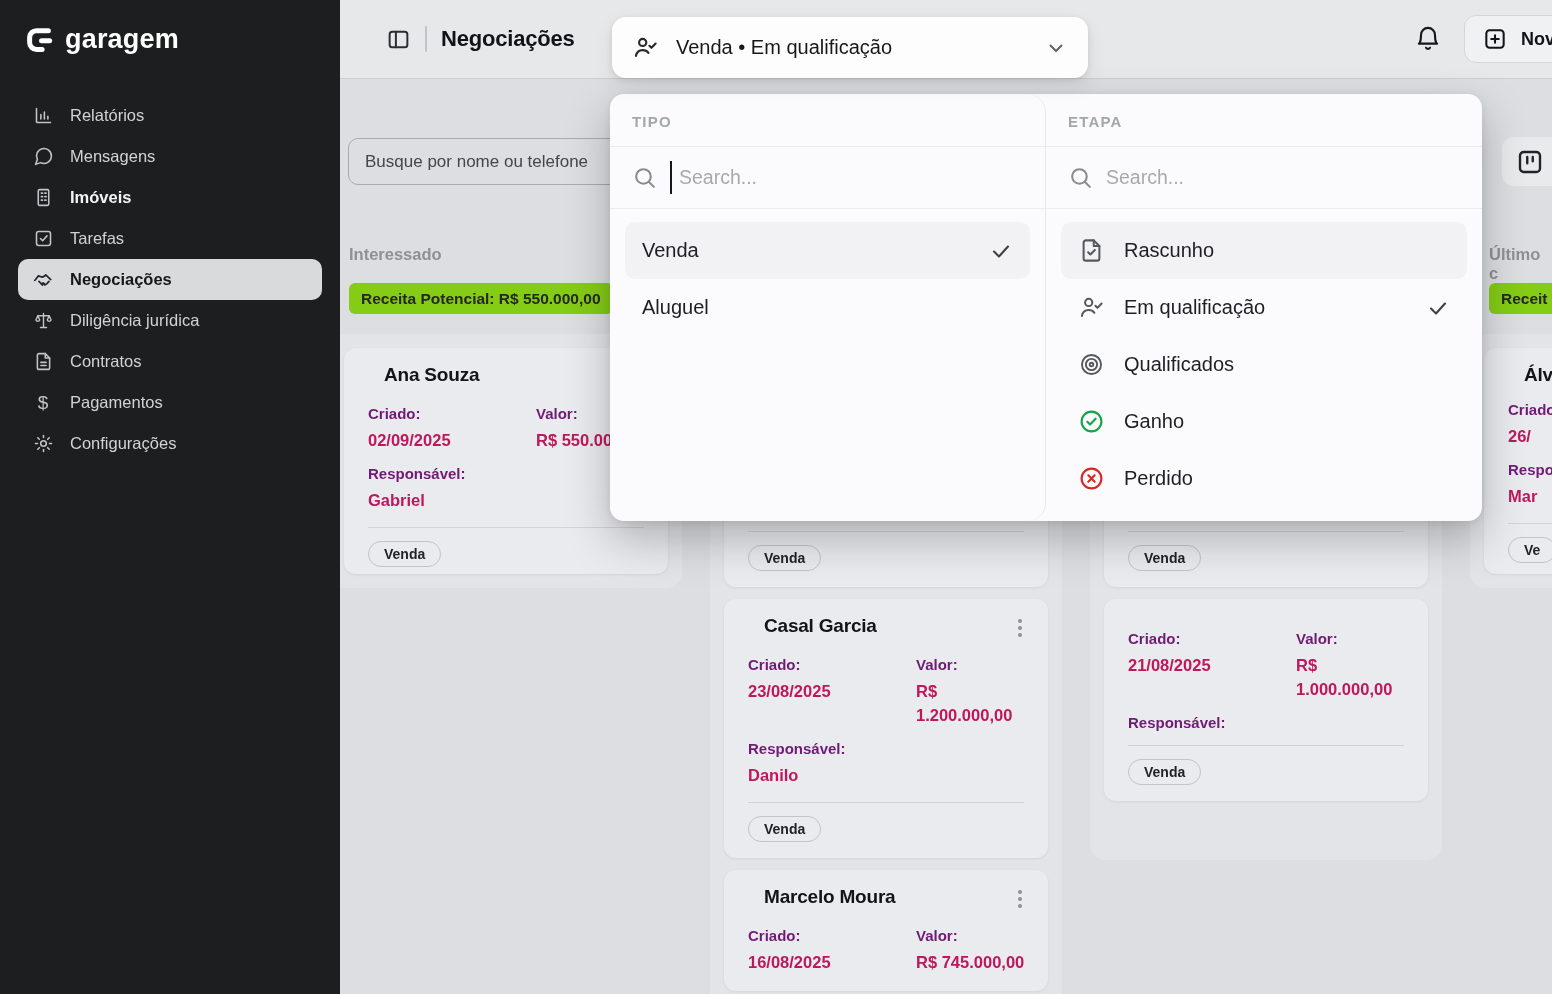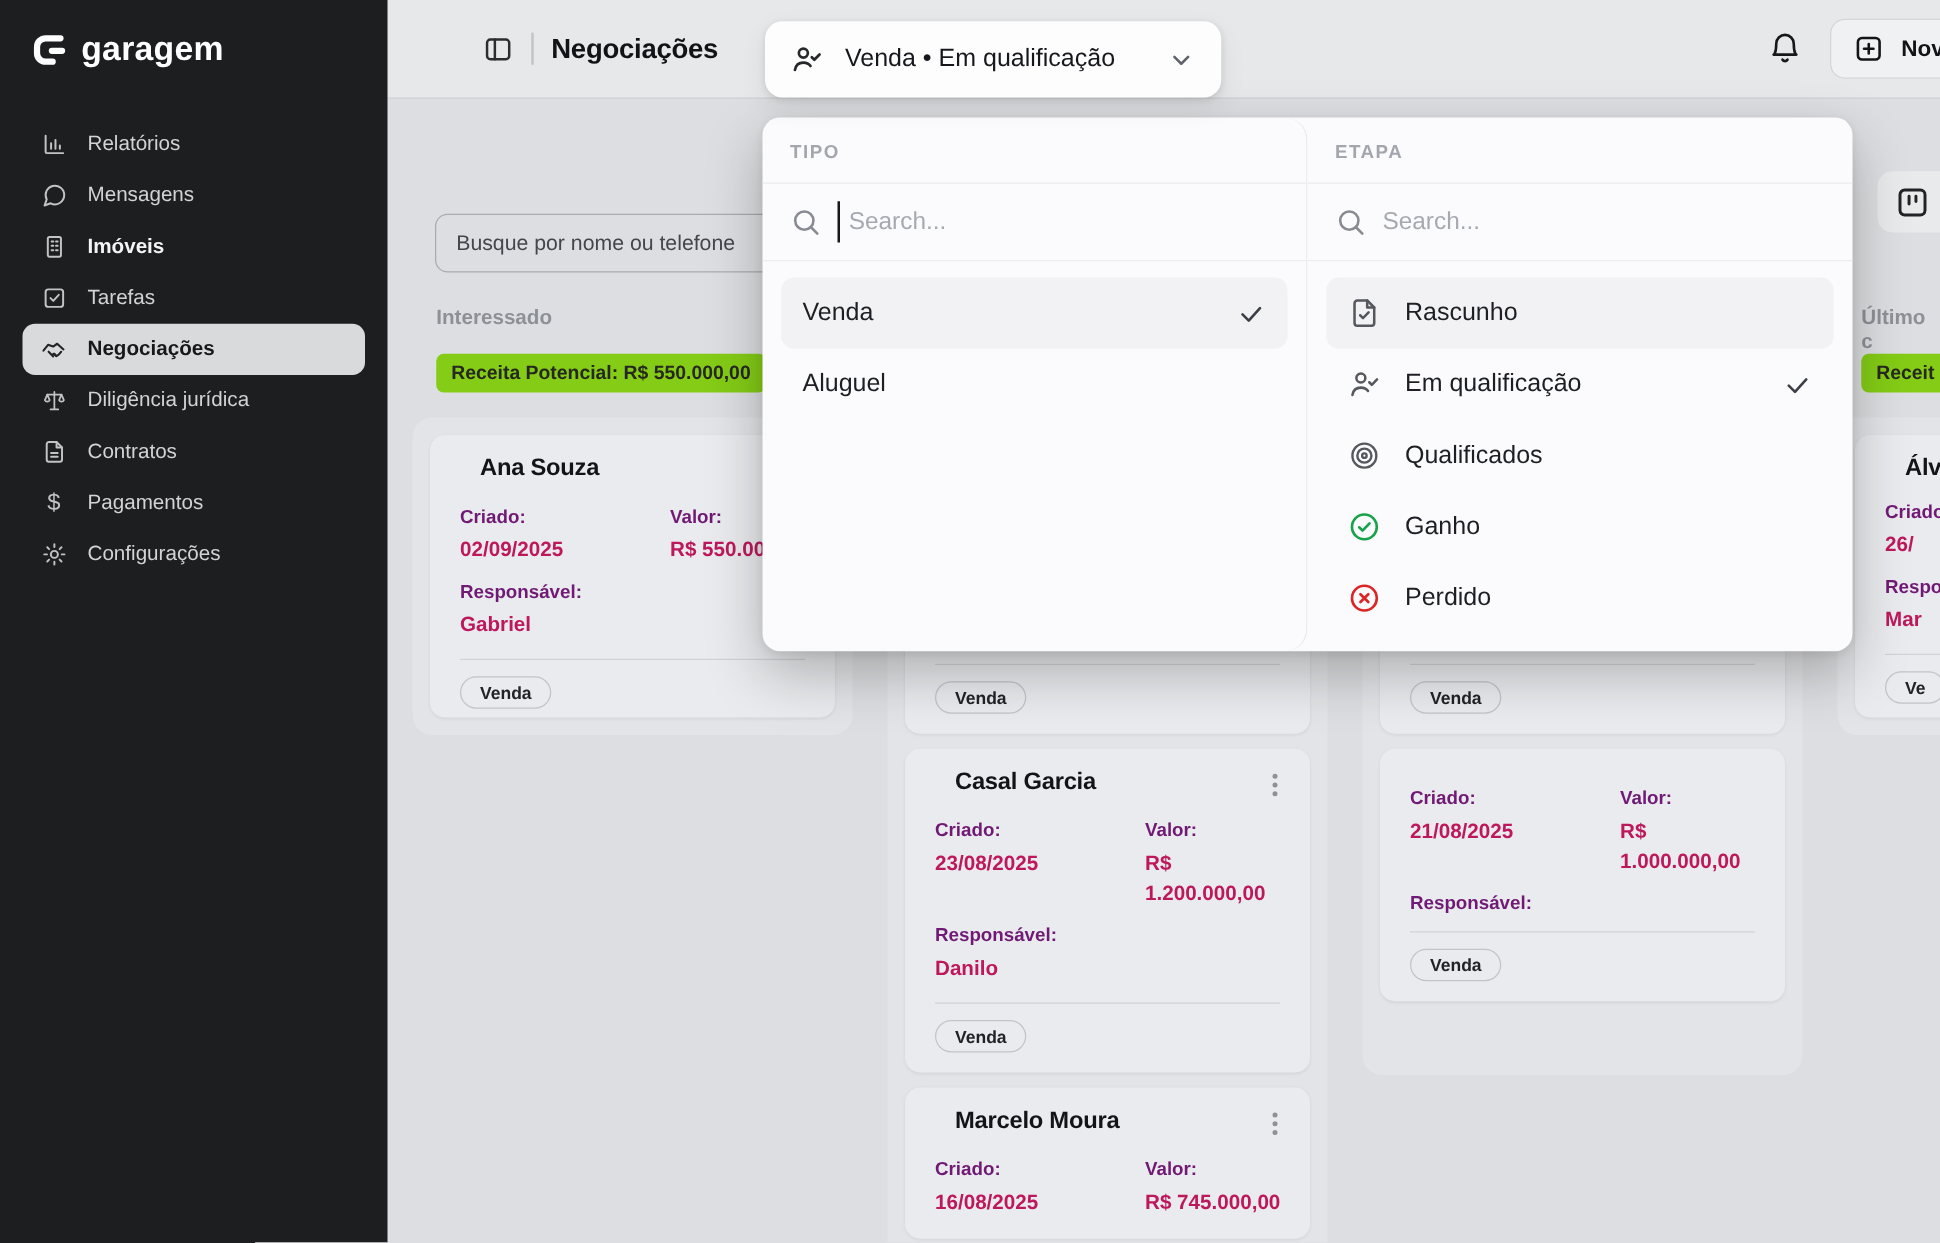--- a/index.html
+++ b/index.html
@@ -3,21 +3,21 @@
 <meta charset="utf-8">
 <style>
   html,body{margin:0;padding:0;}
   body{
     width:1552px;height:994px;overflow:hidden;position:relative;
     font-family:"Liberation Sans",sans-serif;
     background:#dddee1;-webkit-font-smoothing:antialiased;
   }
   svg{display:block}
   
-  .sidebar{position:absolute;left:0;top:0;width:310px;height:994px;background:#1d1e1f;z-index:20;}
+  .sidebar{position:absolute;left:0;top:0;width:340px;height:994px;background:#1d1e1f;z-index:20;}
   .logo{display:flex;align-items:center;gap:11px;padding:24px 0 0 24px;color:#fff;}
   .logo-text{font-size:27px;font-weight:700;letter-spacing:.2px;}
   .nav{margin-top:40px;display:flex;flex-direction:column;padding:0 18px;}
   .nav-item{height:41px;border-radius:10px;display:flex;align-items:center;gap:16px;padding:0 14px;
     color:#d2d3d5;font-size:16.5px;cursor:pointer;}
   .nav-item .nicon{width:22px;height:22px;color:#c2c3c6;flex:0 0 auto;display:flex;align-items:center;justify-content:center;}
   .nav-item.bold{color:#f4f4f5;font-weight:700;}
   .nav-item.active{background:#d9dadc;color:#17181a;font-weight:700;}
   .nav-item.active .nicon{color:#232427;}
   .dollar{font-size:19px;line-height:1;font-weight:500;}
@@ -27,21 +27,21 @@
   .panelbtn{margin-left:76px;color:#2c2d30;cursor:pointer;}
   .hdr-div{width:2px;height:26px;background:#c3c4c7;margin:0 14px 0 14px;border-radius:2px;}
   .pagetitle{font-size:22px;font-weight:700;color:#121316;letter-spacing:-.2px;}
   .bellbtn{position:absolute;left:1104px;top:25px;color:#17181b;cursor:pointer;}
   .newbtn{position:absolute;left:1154px;top:15px;height:48px;width:140px;background:#f0f1f2;
     border:1px solid #d5d6d8;border-radius:12px;display:flex;align-items:center;gap:13px;
     padding-left:17px;box-sizing:border-box;font-size:18px;font-weight:700;color:#131417;cursor:pointer;}
   
   .board-search{position:absolute;left:348px;top:138px;width:330px;height:47px;box-sizing:border-box;
     border:1px solid #a9abaf;border-radius:10px;background:transparent;padding:0 16px;
-    font-family:"Liberation Sans",sans-serif;font-size:17px;color:#43464b;z-index:2;margin-top:33px;}
+    font-family:"Liberation Sans",sans-serif;font-size:17px;color:#43464b;z-index:2;}
   .board-search::placeholder{color:#43464b;opacity:1;}
   .viewtoggle{position:absolute;left:1502px;top:137px;width:120px;height:49px;background:#e9eaec;
     border-radius:12px;display:flex;align-items:center;padding-left:13px;box-sizing:border-box;z-index:2;cursor:pointer;color:#222327;}
   .colhead{position:absolute;font-size:16.5px;font-weight:700;color:#8d9197;z-index:2;}
   .colbadge{position:absolute;background:#84cc16;border-radius:6px;height:31px;display:inline-flex;
     align-items:center;padding:0 12px;font-size:15.5px;font-weight:700;color:#26271f;white-space:nowrap;z-index:2;}
   .kcol{position:absolute;top:334px;width:352px;background:#e3e4e7;border-radius:16px;
     padding:14px;box-sizing:border-box;display:flex;flex-direction:column;gap:12px;z-index:1;}
   .card{background:#eaebee;border-radius:12px;box-shadow:0 1px 3px rgba(0,0,0,.07);
     padding:16px 24px 16px;box-sizing:border-box;}
@@ -53,21 +53,21 @@
   .cgrid{display:grid;grid-template-columns:168px 1fr;margin-top:15px;}
   .lbl{font-size:15px;font-weight:600;color:#701a75;margin-bottom:7px;}
   .val{font-size:16.5px;font-weight:700;color:#be185d;line-height:1.45;}
   .val.nowrap{white-space:nowrap;}
   .owner{margin-top:12px;}
   .cdiv{border-top:1px solid #d2d3d7;margin-top:14px;}
   .tag{display:inline-flex;align-items:center;margin-top:13px;padding:4px 15px;border:1.5px solid #c3c4c8;
     border-radius:999px;font-size:14px;font-weight:700;color:#222327;width:max-content;cursor:pointer;}
   .tag:empty{display:none;}
   
-  .ftrigger{position:absolute;left:612px;top:17px;width:365px;height:61px;background:#fdfdfe;border-radius:14px;
+  .ftrigger{position:absolute;left:612px;top:17px;width:476px;height:61px;background:#fdfdfe;border-radius:14px;
     box-shadow:0 2px 6px rgba(0,0,0,.10),0 8px 22px rgba(0,0,0,.07);display:flex;align-items:center;
     padding:0 20px;box-sizing:border-box;gap:17px;z-index:60;cursor:pointer;}
   .ftrigger-label{font-size:20px;font-weight:500;color:#17181c;}
   .ftrigger .chev{margin-left:auto;color:#5f6369;}
   .popover{position:absolute;left:610px;top:94px;width:872px;height:427px;background:#fbfbfd;border-radius:14px;
     box-shadow:0 18px 45px rgba(0,0,0,.25),0 2px 8px rgba(0,0,0,.08);display:flex;z-index:50;overflow:hidden;}
   .fcol{width:50%;box-sizing:border-box;display:flex;flex-direction:column;border-radius:18px;}
   .fcol.first{border-right:1px solid #e8e8ea;}
   .fcol-h{height:53px;box-sizing:border-box;padding:19px 0 0 22px;font-size:15px;font-weight:600;
     color:#a3a7ad;letter-spacing:.08em;border-bottom:1px solid #ececee;}

